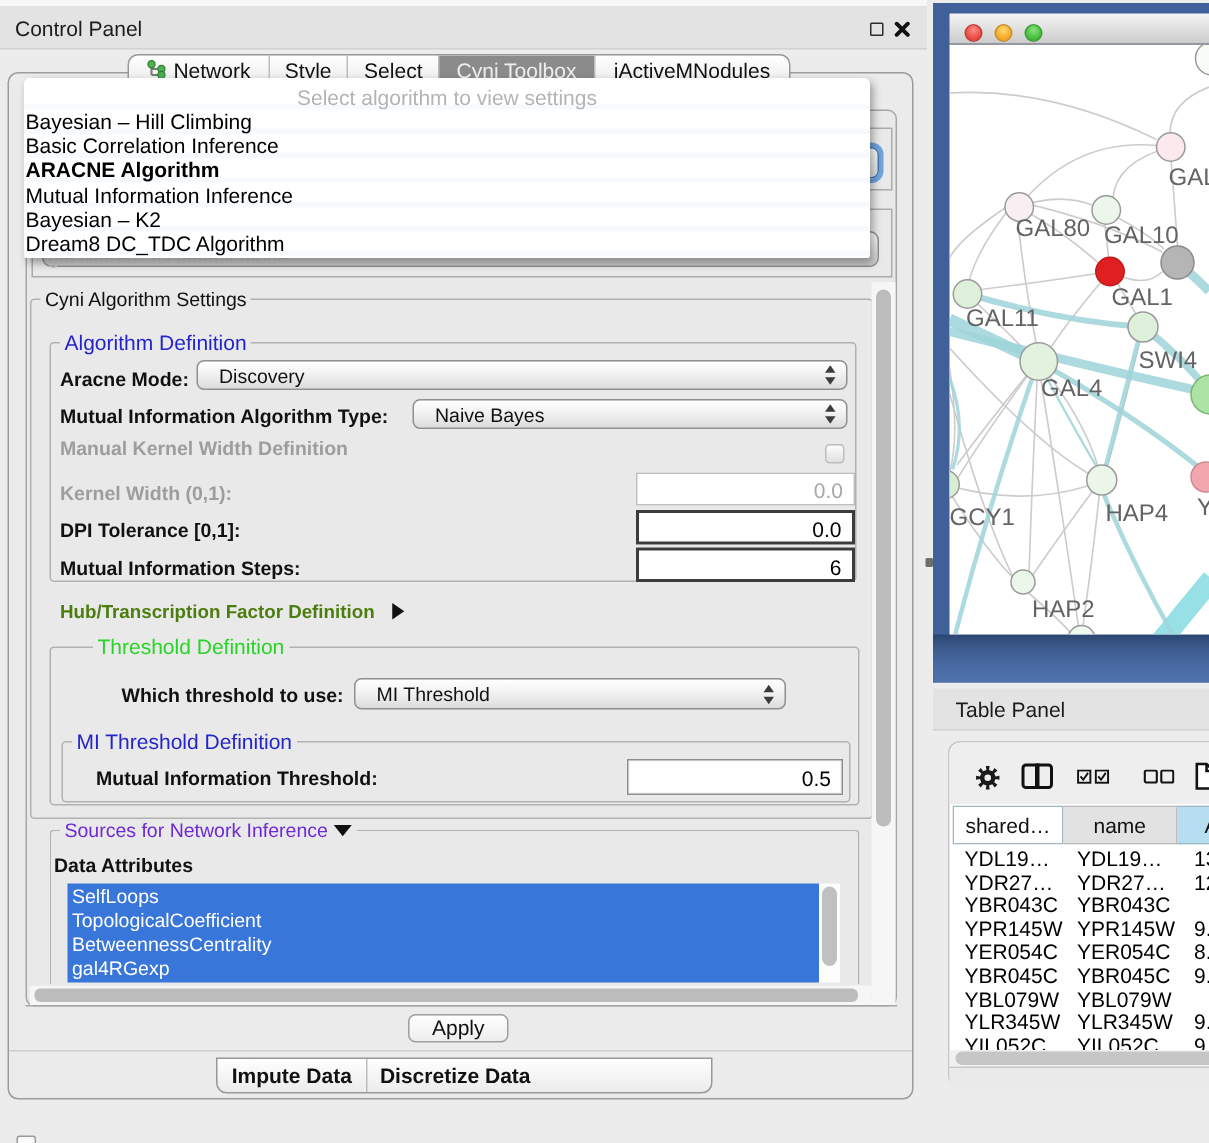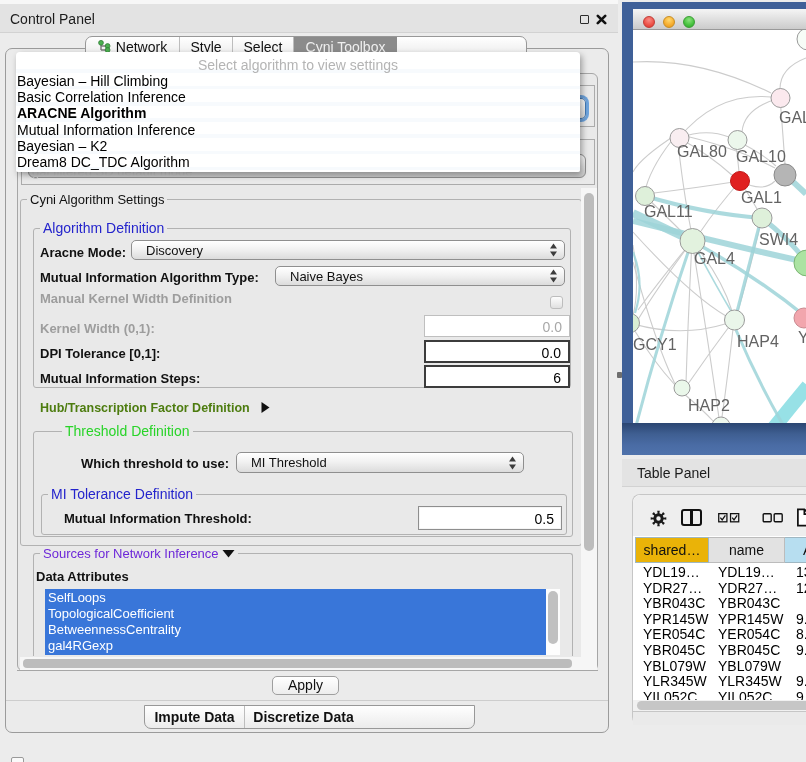--- a/index.html
+++ b/index.html
@@ -39,20 +39,21 @@
     <svg width="13" height="13" viewBox="0 0 13 13" style="margin-right:5px;">
         <path d="M3 3 L3 10 M3 6 L9 6 M3 10 L9 10" stroke="#7a7a7a" stroke-width="1.4" fill="none"></path>
         <circle cx="3" cy="2.8" r="2.4" fill="#4caf50" stroke="#2f7d33" stroke-width="0.8"></circle>
         <circle cx="9.6" cy="6" r="2.4" fill="#4caf50" stroke="#2f7d33" stroke-width="0.8"></circle>
         <circle cx="9.6" cy="10" r="2.4" fill="#4caf50" stroke="#2f7d33" stroke-width="0.8"></circle>
       </svg>
     Network</div>
   <div class="tab" style="width:53px;">Style</div>
   <div class="tab" style="width:61px;">Select</div>
   <div class="tab sel" style="width:104px;text-align:right;">Cyni Toolbox</div>
+  <div class="tab" style="width:131px;">jActiveMNodules</div>
 </div>
 
 <div class="abs" style="left:17px;top:73px;width:581px;height:598px;background:#e9e9e9;border:1px solid #a6a6a6;border-radius:6px;"></div>
 
 <div class="abs" style="left:21px;top:85px;width:574px;height:42px;border:1px solid #ababab;background:#e9e9e9;"></div>
 <div class="abs" style="left:30px;top:98px;width:556px;height:21px;border-radius:5px;background:linear-gradient(#fff,#dcdcdc);box-shadow:0 0 0 3px #6ea3dc, 0 0 0 1px #4178b4 inset;"></div>
 <div class="abs" style="left:21px;top:139px;width:574px;height:46px;border:1px solid #ababab;background:#e9e9e9;"></div>
 <div class="abs" style="left:28px;top:154px;width:558px;height:24px;border:1px solid #8f8f8f;border-radius:6px;background:linear-gradient(#fdfdfd,#c9c9c9);"></div>
 <div class="abs" style="left:32px;top:164px;width:520px;height:16px;overflow:hidden;font-size:13px;color:#c9c9c9;">gal filtered SD default mode</div>
 
@@ -97,21 +98,21 @@
 </div>
 <div class="abs lbl" style="left:81px;top:456px;">Which threshold to use:</div>
 <div class="combo" style="left:236px;top:452px;width:288px;height:21px;">
     <span class="ctext">MI Threshold</span>
     <svg class="arrows" width="9" height="14" viewBox="0 0 9 14">
       <path d="M4.5 0.5 L8 5.5 L1 5.5 Z" fill="#3c3c3c"></path>
       <path d="M4.5 13.5 L8 8.5 L1 8.5 Z" fill="#3c3c3c"></path>
     </svg>
   </div>
 <div class="group" style="left:41px;top:494px;width:526px;height:41px;">
-  <span class="gtitle" style="color:#2424cc;font-size:14px;">MI Tolerance Definition</span>
+  <span class="gtitle" style="color:#2424cc;font-size:14px;">MI Threshold Definition</span>
 </div>
 <div class="abs lbl" style="left:48px;top:511px;padding-left:16px;">Mutual Information Threshold:</div>
 <div class="tfield" style="left:418px;top:506px;width:144px;height:24px;border:1px solid #8e8e8e;box-shadow:inset 0 0 0 1px #f5f5f5;color:#000;padding:4px 7px 0 0;font-size:14px;">0.5</div>
 
 <div class="group" style="left:33px;top:553px;width:540px;height:103px;border-bottom:none;border-radius:3px 3px 0 0;">
   <span class="gtitle" style="font-weight:normal;color:#6d28d9;">Sources for Network Inference <svg width="13" height="9" viewBox="0 0 13 9" style="vertical-align:0px;">
         <path d="M0.5 1 L12.5 1 L6.5 8.5 Z" fill="#111"></path>
       </svg></span>
 </div>
 <div class="abs lbl" style="left:36px;top:569px;">Data Attributes</div>
@@ -250,21 +251,21 @@
 <svg class="abs" style="left:762px;top:513px;" width="21" height="10" viewBox="0 0 20 10">
     <rect x="0.7" y="0.7" width="8" height="8" fill="none" stroke="#111" stroke-width="1.4" rx="1"></rect>
     <rect x="11.7" y="0.7" width="8" height="8" fill="none" stroke="#111" stroke-width="1.4" rx="1"></rect>
   </svg>
 <svg class="abs" style="left:796px;top:508px;" width="15" height="19" viewBox="0 0 16 22">
     <path d="M1.5 1.5 L9 1.5 L14.5 7 L14.5 20.5 L1.5 20.5 Z" fill="#fff" stroke="#111" stroke-width="2"></path>
     <path d="M9 1.5 L9 7 L14.5 7" fill="none" stroke="#111" stroke-width="2"></path>
   </svg>
 
 <div class="abs" style="left:635px;top:537px;width:171px;height:26px;overflow:hidden;">
-  <div class="abs" style="left:0;top:0;width:74px;height:26px;background:#eab308;border:1px solid #9fb7c2;text-align:center;font-size:14px;color:#111;line-height:25px;">shared…</div>
+  <div class="abs" style="left:0;top:0;width:74px;height:26px;background:#ffffff;border:1px solid #9fb7c2;text-align:center;font-size:14px;color:#111;line-height:25px;">shared…</div>
   <div class="abs" style="left:74px;top:0;width:76px;height:26px;background:#e2e2e2;border:1px solid #bcbcbc;border-left:none;text-align:center;font-size:14px;color:#111;line-height:25px;">name</div>
   <div class="abs" style="left:150px;top:0;width:60px;height:26px;background:#b7def0;border:1px solid #9fb7c2;border-left:none;font-size:14px;color:#111;line-height:25px;padding-left:18px;">A</div>
 </div>
 <div class="abs" style="left:635px;top:564px;width:171px;height:136px;overflow:hidden;font-size:14px;color:#000;">
   <div style="height:15.6px;padding-left:8px;">YDL19…<span style="position:absolute;left:83px;">YDL19…</span><span style="position:absolute;left:161px;">13</span></div>
   <div style="height:15.6px;padding-left:8px;">YDR27…<span style="position:absolute;left:83px;">YDR27…</span><span style="position:absolute;left:161px;">12</span></div>
   <div style="height:15.6px;padding-left:8px;">YBR043C<span style="position:absolute;left:83px;">YBR043C</span></div>
   <div style="height:15.6px;padding-left:8px;">YPR145W<span style="position:absolute;left:83px;">YPR145W</span><span style="position:absolute;left:161px;">9.</span></div>
   <div style="height:15.6px;padding-left:8px;">YER054C<span style="position:absolute;left:83px;">YER054C</span><span style="position:absolute;left:161px;">8.</span></div>
   <div style="height:15.6px;padding-left:8px;">YBR045C<span style="position:absolute;left:83px;">YBR045C</span><span style="position:absolute;left:161px;">9.</span></div>

